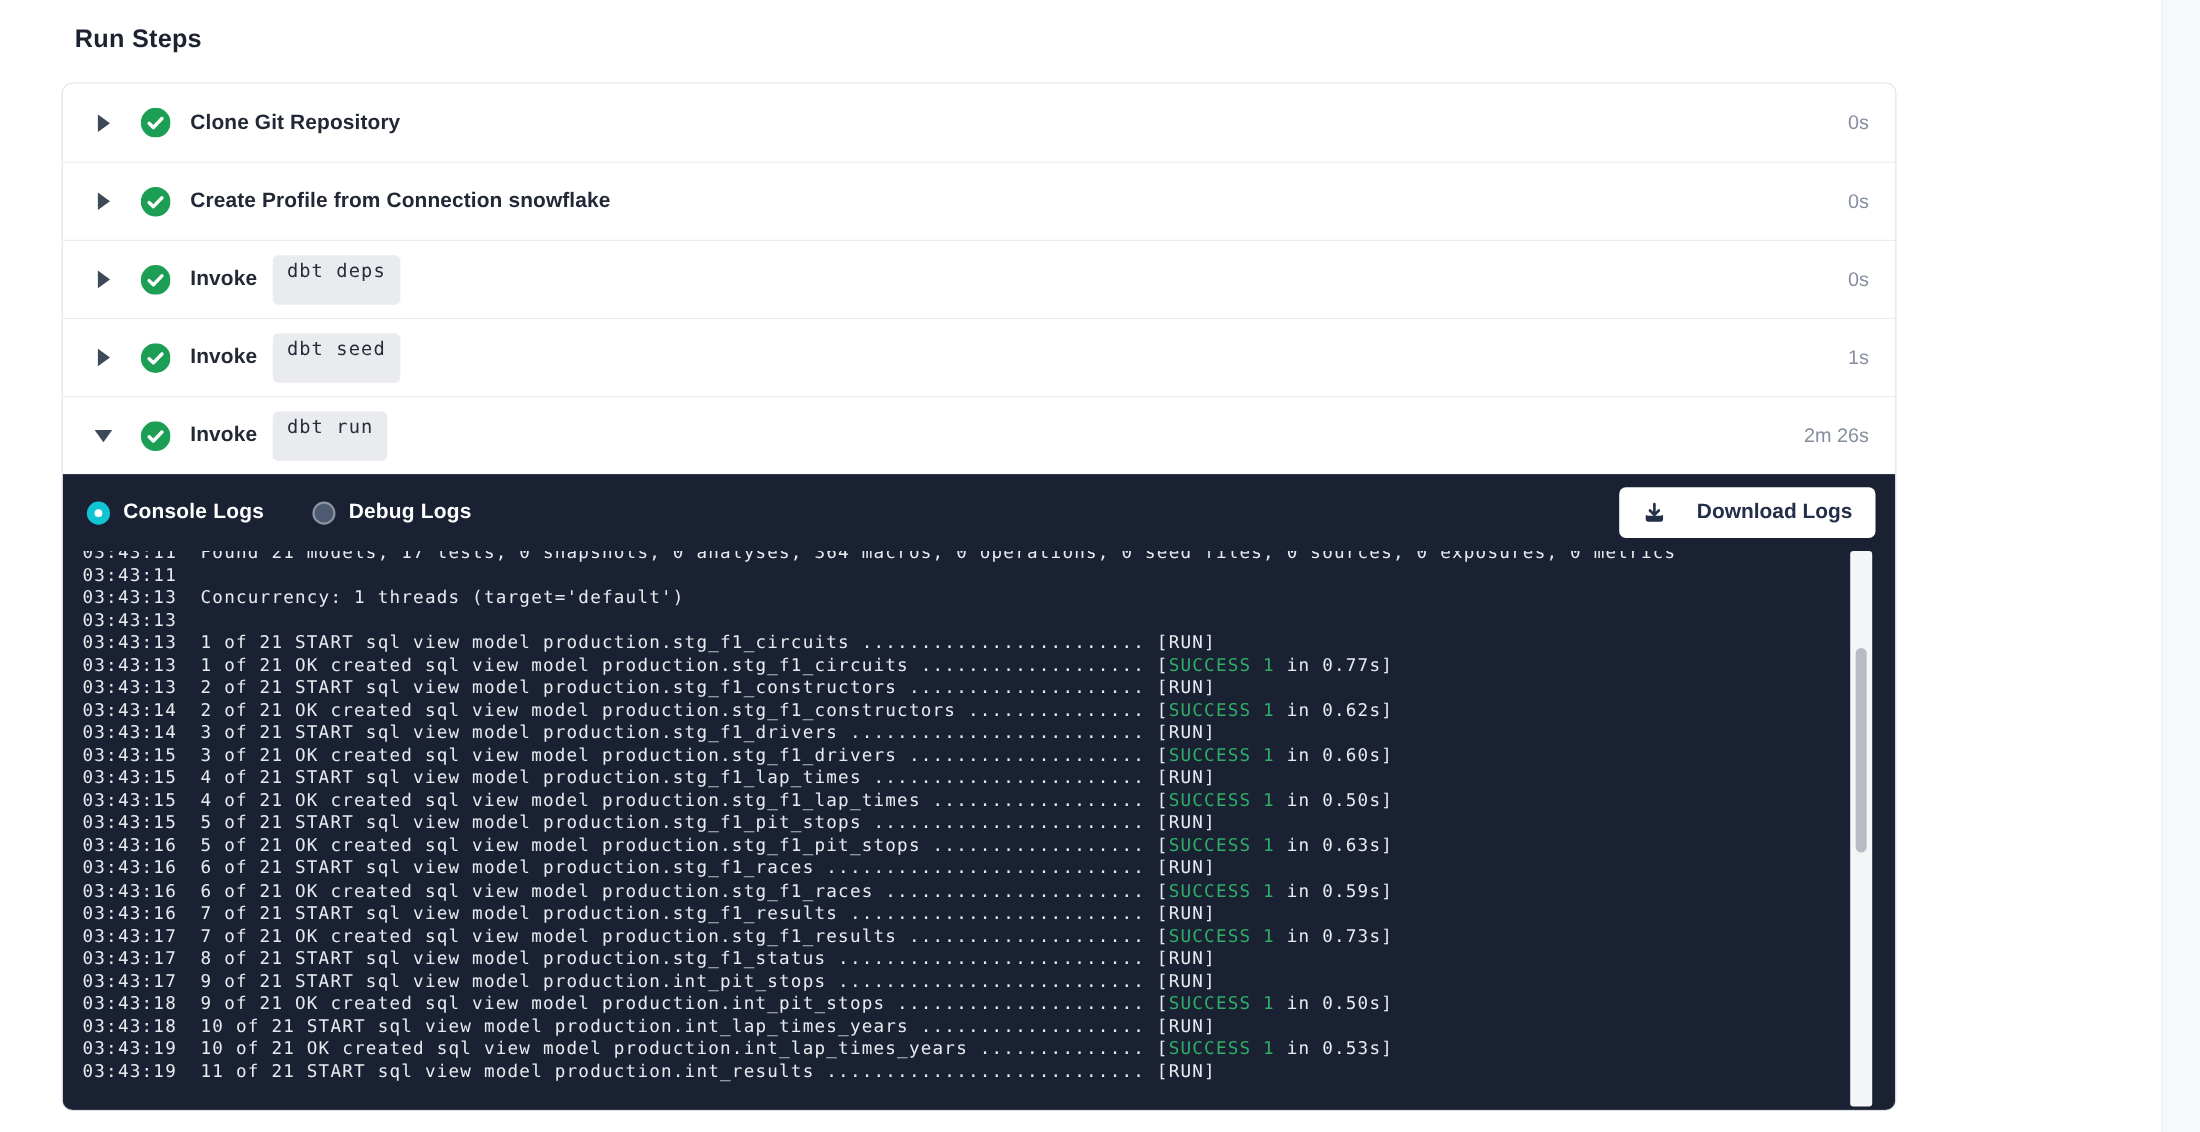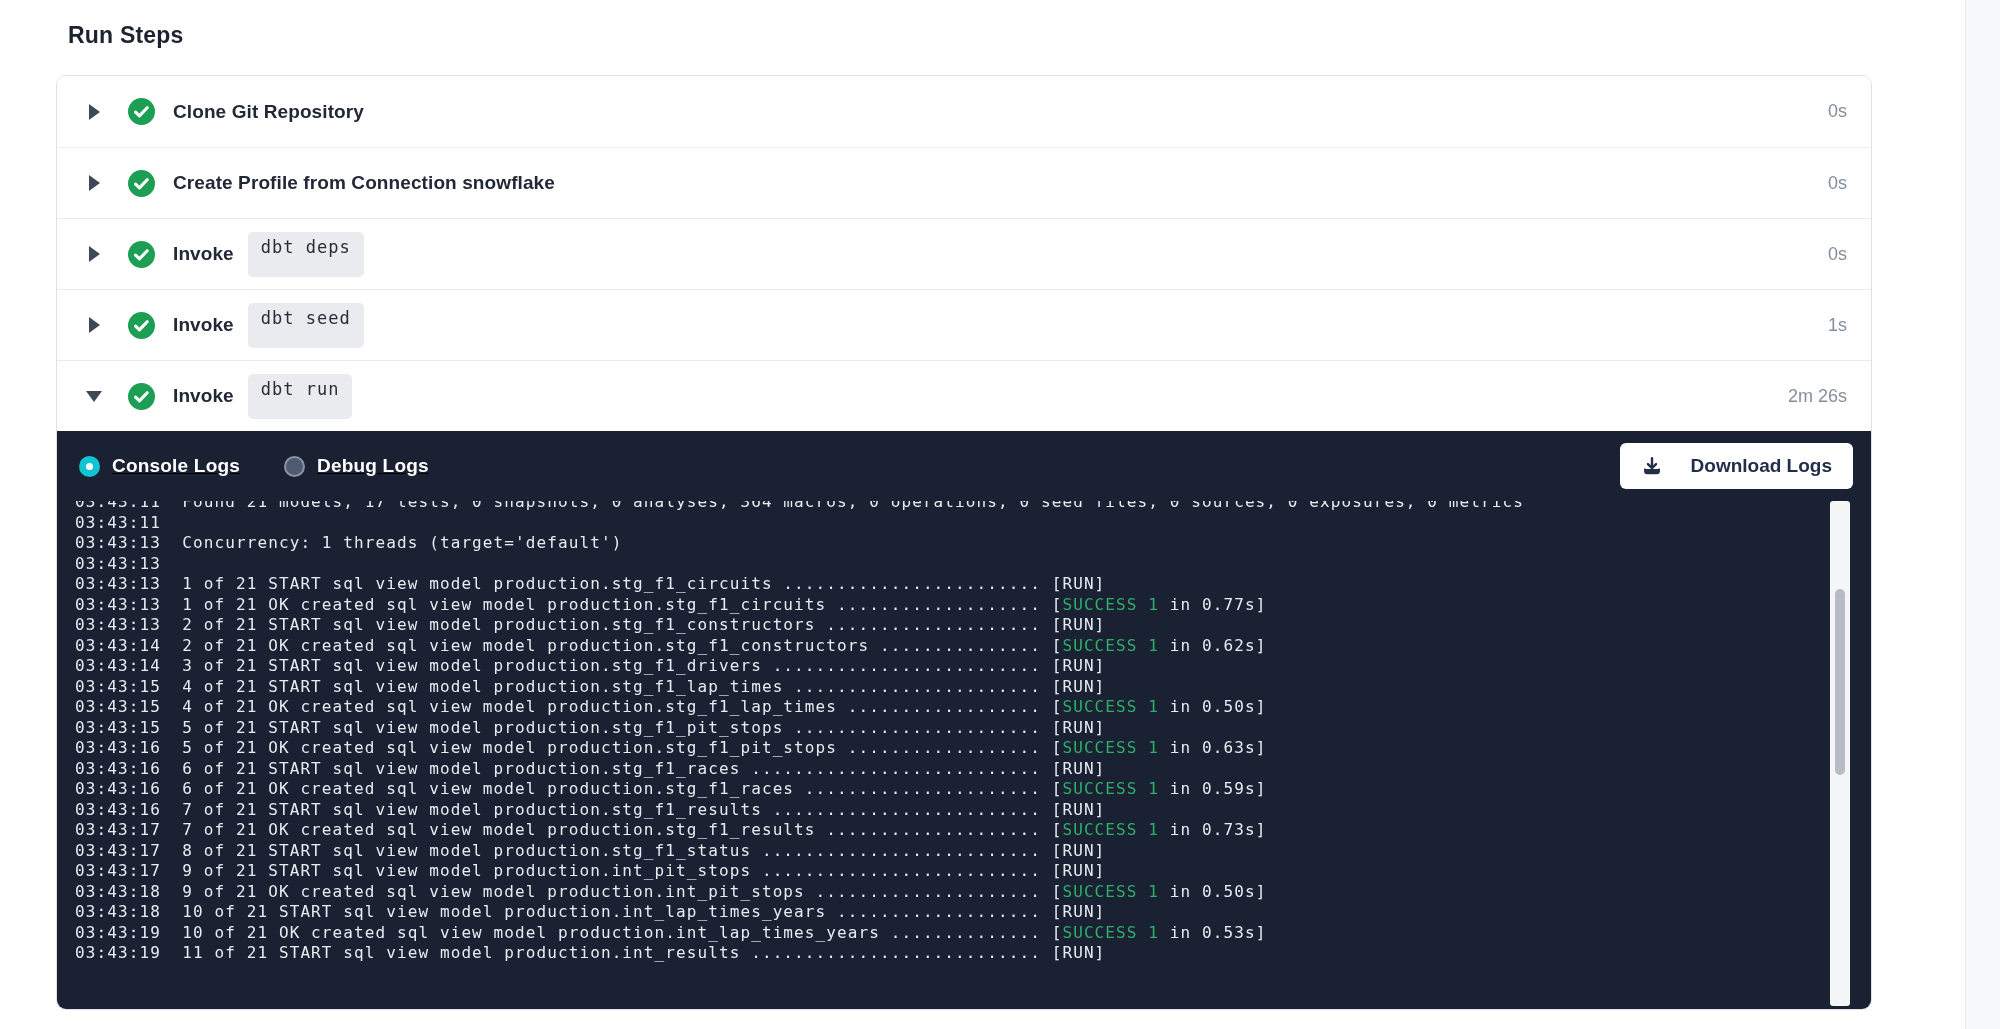--- a/index.html
+++ b/index.html
@@ -21,21 +21,21 @@
   }
   .right-strip{
     position:absolute;top:0;right:0;width:35px;height:1029px;
     background:#f7f8fa;border-left:1px solid #e9ebef;
   }
   .page-title{
     position:absolute;left:56px;top:10px;margin:12px;
     font-size:23px;font-weight:700;color:#1c2230;letter-spacing:.2px;
   }
   .card{
-    position:absolute;left:56px;top:75px;width:1816px;
+    position:absolute;left:56px;top:75px;width:1668px;
     background:#fff;border:1px solid var(--card-border);
     border-radius:10px;overflow:hidden;
   }
   .step-row{
     height:71px;display:flex;align-items:center;
     padding:0 24px 0 30px;border-top:1px solid var(--row-border);
     background:#fff;cursor:pointer;
   }
   .step-row:first-child{border-top:none;}
   .chev{width:14px;display:flex;justify-content:center;margin-right:27px;flex:0 0 auto;}
@@ -183,21 +183,21 @@
           </svg>
         </span>
         <span class="step-title">Invoke</span>
         <span class="cmd-chip">dbt run</span>
         <span class="duration">2m 26s</span>
       </div>
     </div>
 
   <div class="console">
     <div class="console-header">
-      <div id="log-tabs" style="display:flex;align-items:flex-end;text-decoration:underline;">
+      <div id="log-tabs" style="display:flex;align-items:flex-end;">
           <div class="radio-item">
             <span class="radio selected"></span>
             <span class="radio-label">Console Logs</span>
           </div>
           <div class="radio-item">
             <span class="radio unselected"></span>
             <span class="radio-label">Debug Logs</span>
           </div>
         </div>
       <button class="download-btn">
@@ -216,20 +216,21 @@
       <div class="log-lines" id="log-lines">
           <div class="log-line">03:43:11  Found 21 models, 17 tests, 0 snapshots, 0 analyses, 364 macros, 0 operations, 0 seed files, 0 sources, 0 exposures, 0 metrics</div>
           <div class="log-line">03:43:11</div>
           <div class="log-line">03:43:13  Concurrency: 1 threads (target='default')</div>
           <div class="log-line">03:43:13</div>
           <div class="log-line">03:43:13  1 of 21 START sql view model production.stg_f1_circuits ........................ [RUN]</div>
           <div class="log-line"><span>03:43:13  1 of 21 OK created sql view model production.stg_f1_circuits ................... [</span><span class="log-ok">SUCCESS 1</span><span> in 0.77s]</span></div>
           <div class="log-line">03:43:13  2 of 21 START sql view model production.stg_f1_constructors .................... [RUN]</div>
           <div class="log-line"><span>03:43:14  2 of 21 OK created sql view model production.stg_f1_constructors ............... [</span><span class="log-ok">SUCCESS 1</span><span> in 0.62s]</span></div>
           <div class="log-line">03:43:14  3 of 21 START sql view model production.stg_f1_drivers ......................... [RUN]</div>
+          <div class="log-line"><span>03:43:15  3 of 21 OK created sql view model production.stg_f1_drivers .................... [</span><span class="log-ok">SUCCESS 1</span><span> in 0.60s]</span></div>
           <div class="log-line">03:43:15  4 of 21 START sql view model production.stg_f1_lap_times ....................... [RUN]</div>
           <div class="log-line"><span>03:43:15  4 of 21 OK created sql view model production.stg_f1_lap_times .................. [</span><span class="log-ok">SUCCESS 1</span><span> in 0.50s]</span></div>
           <div class="log-line">03:43:15  5 of 21 START sql view model production.stg_f1_pit_stops ....................... [RUN]</div>
           <div class="log-line"><span>03:43:16  5 of 21 OK created sql view model production.stg_f1_pit_stops .................. [</span><span class="log-ok">SUCCESS 1</span><span> in 0.63s]</span></div>
           <div class="log-line">03:43:16  6 of 21 START sql view model production.stg_f1_races ........................... [RUN]</div>
           <div class="log-line"><span>03:43:16  6 of 21 OK created sql view model production.stg_f1_races ...................... [</span><span class="log-ok">SUCCESS 1</span><span> in 0.59s]</span></div>
           <div class="log-line">03:43:16  7 of 21 START sql view model production.stg_f1_results ......................... [RUN]</div>
           <div class="log-line"><span>03:43:17  7 of 21 OK created sql view model production.stg_f1_results .................... [</span><span class="log-ok">SUCCESS 1</span><span> in 0.73s]</span></div>
           <div class="log-line">03:43:17  8 of 21 START sql view model production.stg_f1_status .......................... [RUN]</div>
           <div class="log-line">03:43:17  9 of 21 START sql view model production.int_pit_stops .......................... [RUN]</div>

